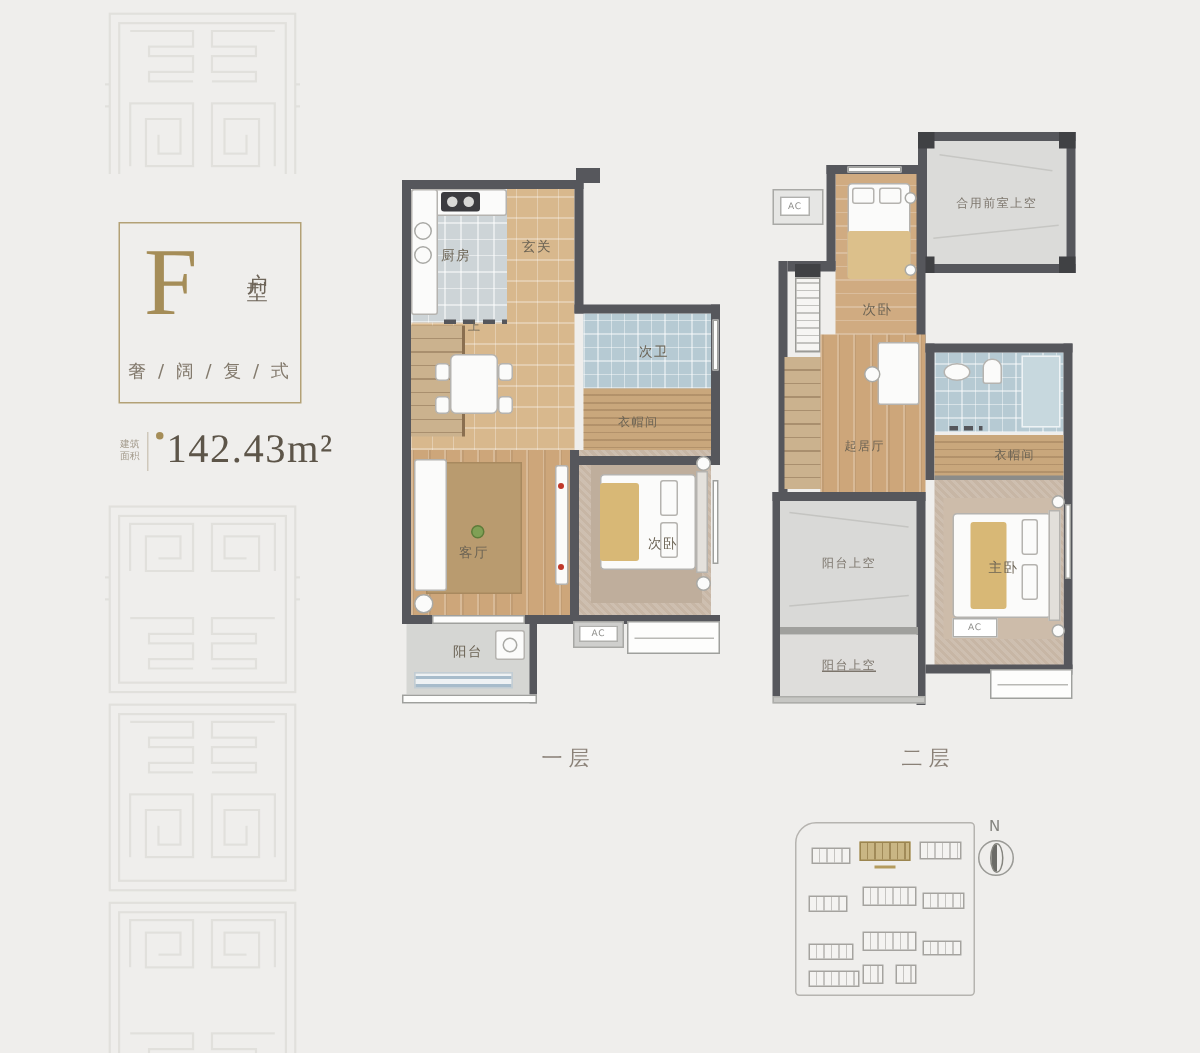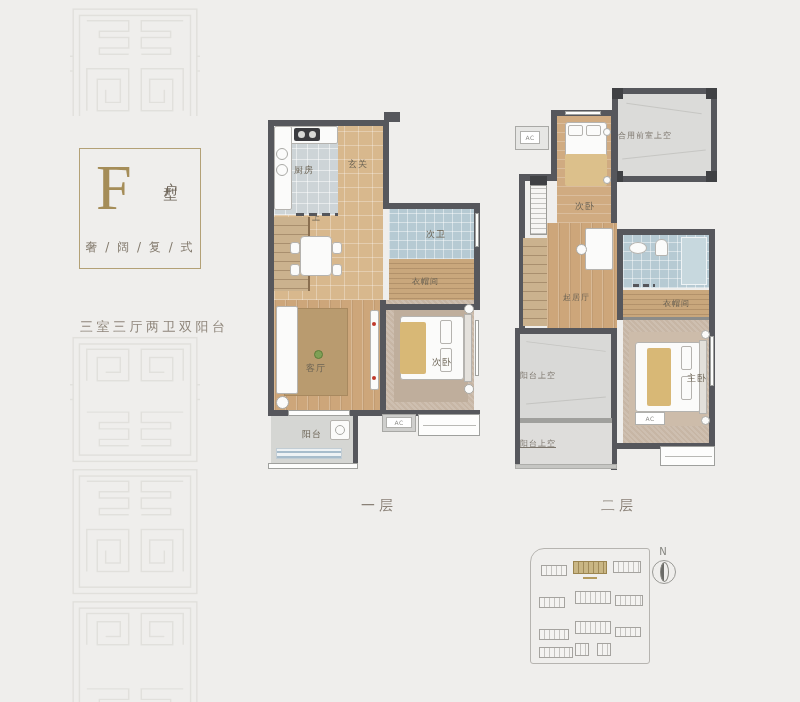--- a/index.html
+++ b/index.html
@@ -9,21 +9,21 @@
   .fp{position:absolute;}
   .fp *{position:absolute;box-sizing:border-box;}
   .w{background:#56575c;}
   .wd{background:#404144;}
   .win{background:#fdfdfc;border:1px solid #9fa09d;}
   .lbl{font-size:9px;letter-spacing:1px;color:#6b6354;white-space:nowrap;}
   .tag-ac{background:#ffffff;border:1px solid #b0b0ad;font-size:6px;color:#8d8d8a;
           display:flex;align-items:center;justify-content:center;letter-spacing:.5px;}
   .circ{border-radius:50%;background:#fbfbfa;border:1px solid #a9a9a5;}
   .fur{background:#fbfbfa;border:1px solid #b5b3af;border-radius:2px;}
-  .void-lbl{font-size:8px;color:#7c756c;letter-spacing:1px;white-space:nowrap;}
+  .void-lbl{font-size:8px;color:#7c756c;letter-spacing:1px;text-align:center;white-space:nowrap;}
   .f-entry{background-color:#d8b88d;background-image:
       repeating-linear-gradient(0deg,rgba(255,255,255,.30) 0 1px,transparent 1px 14px),
       repeating-linear-gradient(90deg,rgba(255,255,255,.30) 0 1px,transparent 1px 14px);}
   .f-kitchen{background-color:#cdd4d7;background-image:
       repeating-linear-gradient(0deg,rgba(255,255,255,.5) 0 1px,transparent 1px 11px),
       repeating-linear-gradient(90deg,rgba(255,255,255,.5) 0 1px,transparent 1px 11px);}
   .f-bath{background-color:#b6cad3;background-image:
       repeating-linear-gradient(0deg,rgba(255,255,255,.45) 0 1px,transparent 1px 9px),
       repeating-linear-gradient(90deg,rgba(255,255,255,.45) 0 1px,transparent 1px 9px);}
   .f-wood{background-color:#cda67a;background-image:
@@ -114,21 +114,29 @@
         <path d="M108,86 H68 V96 H96 V102 H68"></path>
       </g>
     </g>
   </svg>
 
   <div class="type-box">
     <span class="fletter">F</span>
     <span class="vert" style="position:absolute;left:82px;top:22px;">户型</span>
     <div class="tagline">奢 / 阔 / 复 / 式</div>
   </div>
-  <div class="abs rooms-line" style="left:80px;top:318px;">三室三厅两卫双阳台</div>
+  <div class="abs" style="left:80px;top:284px;display:flex;align-items:flex-start;">
+    <div style="margin-top:8px;">
+      <div class="area-cap">建筑</div>
+      <div class="area-cap">面积</div>
+    </div>
+    <div style="width:1px;height:26px;background:#cfc8bb;margin:4px 5px 0 5px;"></div>
+    <div class="gold-dot" style="margin-top:4px;margin-right:2px;"></div>
+    <span class="area-val">142.43m²</span>
+  </div>
 
   <div class="fp" style="left:268px;top:118px;width:212px;height:352px;">
 
     <div class="f-entry" style="left:6px;top:8px;width:109px;height:174px;"></div>
     <div class="f-kitchen" style="left:6px;top:8px;width:64px;height:89px;"></div>
     <div class="f-bath" style="left:121px;top:91px;width:85px;height:50px;"></div>
     <div class="f-hatch" style="left:121px;top:141px;width:85px;height:45px;"></div>
     <div class="f-wood" style="left:6px;top:182px;width:106px;height:110px;"></div>
     <div class="f-carpet" style="left:118px;top:182px;width:88px;height:110px;"></div>
     <div class="f-gray" style="left:3px;top:298px;width:85px;height:47px;"></div>
@@ -261,21 +269,21 @@
 
     <div class="f-carpet" style="left:108px;top:232px;width:86px;height:125px;"></div>
     <div style="left:114px;top:244px;width:78px;height:94px;background:#cdbcaa;"></div>
     <div class="fur" style="left:120px;top:254px;width:66px;height:70px;border-radius:3px;"></div>
     <div style="left:132px;top:260px;width:24px;height:58px;background:#d8b876;border-radius:2px;"></div>
     <div class="fur" style="left:166px;top:258px;width:11px;height:24px;"></div>
     <div class="fur" style="left:166px;top:288px;width:11px;height:24px;"></div>
     <div style="left:184px;top:252px;width:8px;height:74px;background:#e2dfda;border:1px solid #b5b3af;"></div>
     <div class="circ" style="left:186px;top:242px;width:9px;height:9px;"></div>
     <div class="circ" style="left:186px;top:328px;width:9px;height:9px;"></div>
-    <span class="lbl" style="left:172px;top:284px;">主卧</span>
+    <span class="lbl" style="left:144px;top:284px;">主卧</span>
     <i class="w" style="left:102px;top:355px;width:98px;height:6px;"></i>
     <div class="win" style="left:195px;top:248px;width:4px;height:50px;"></div>
     <div class="win" style="left:145px;top:358px;width:55px;height:20px;">
       <div style="left:4px;top:9px;width:47px;height:1px;background:#b9b9b5;"></div>
     </div>
 
     <div style="left:5px;top:246px;width:92px;height:84px;background:#d9d9d7;">
       <div style="left:6px;top:12px;width:80px;height:1px;background:#c4c4c1;transform:rotate(7deg);"></div>
       <div style="left:6px;top:66px;width:80px;height:1px;background:#c4c4c1;transform:rotate(-5deg);"></div>
     </div>

